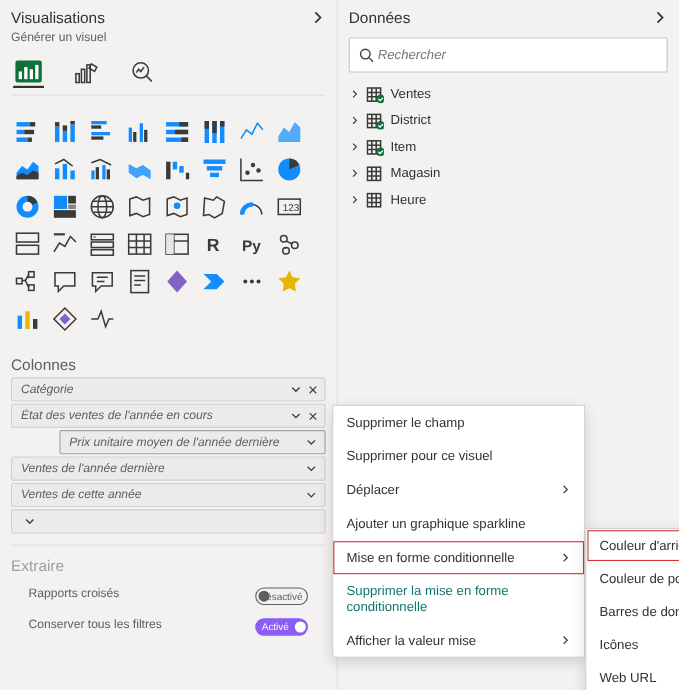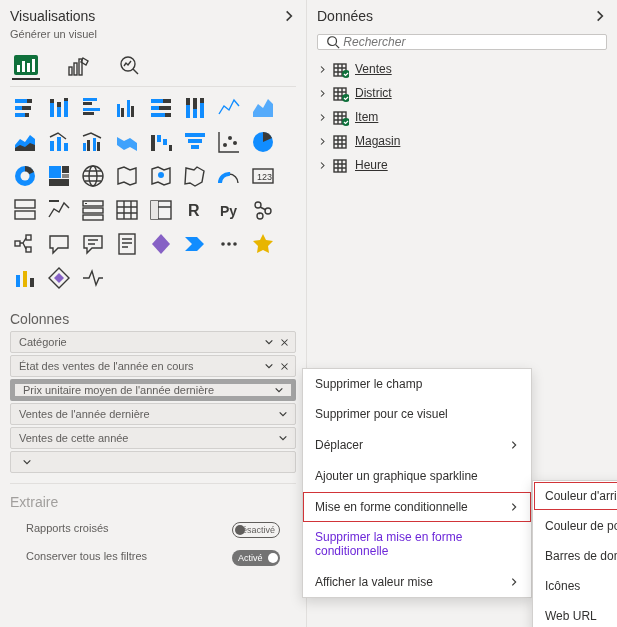--- a/index.html
+++ b/index.html
@@ -12,56 +12,56 @@
 .pane-header { display: flex; align-items: center; justify-content: space-between; margin-bottom: 4px; }
 .pane-title { font-size: 14px; color: #323130; }
 .chevron { width: 14px; height: 14px; display: inline-flex; align-items: center; justify-content: center; color: #605e5c; }
 
 .subheader { font-size: 11px; color: #605e5c; margin-bottom: 8px; }
 
 .build-tabs { display: flex; gap: 24px; margin: 4px 0 6px 2px; align-items: center; }
 .build-tab { width: 28px; height: 28px; display: flex; align-items: center; justify-content: center; cursor: pointer; }
 .build-tab.active { border-bottom: 2px solid #323130; }
 
-.gallery { display: grid; grid-template-columns: repeat(8, 30px); grid-auto-rows: 30px; gap: 4px 4px; margin-bottom: 12px; padding-top: 6px; border-top: 1px solid #e1dfdd; }
+.gallery { display: grid; grid-template-columns: repeat(8, 30px); grid-auto-rows: 30px; gap: 4px 4px; margin-bottom: 12px; padding-top: 18px; border-top: 1px solid #e1dfdd; }
 .gallery .viz { width: 30px; height: 30px; display: flex; align-items: center; justify-content: center; cursor: pointer; border-radius: 2px; }
 .gallery .viz svg { width: 26px; height: 26px; }
 
 .section-label { font-size: 14px; color: #605e5c; margin: 6px 0 4px; }
 
-.field-well { display: flex; flex-direction: column; gap: 2px; }
+.field-well { display: flex; flex-direction: column; gap: 2px; font-style: italic; }
 .field-pill { display: flex; align-items: center; background: #edebe9; border: 1px solid #d2d0ce; border-radius: 2px; height: 22px; padding: 0 4px 0 8px; font-size: 11px; color: #605e5c; cursor: pointer; }
 .field-pill .label { flex: 1; white-space: nowrap; overflow: hidden; text-overflow: ellipsis; }
 .field-pill .caret { width: 16px; display: flex; justify-content: center; color: #605e5c; }
 .field-pill .close { width: 14px; display: flex; justify-content: center; color: #605e5c; }
-.field-pill.hl { border: 5px solid #a3a3a3; }
+.field-pill.hl { border: 1px solid #a3a3a3; margin-left: 44px; }
 
 .hr { height: 1px; background: #e1dfdd; margin: 10px 0; }
 
 .extract-title { font-size: 14px; color: #a19f9d; margin-bottom: 6px; }
 .toggle-row { display: flex; justify-content: space-between; font-size: 11px; color: #605e5c; margin: 6px 16px; }
 .toggle { width: 48px; height: 16px; border-radius: 8px; position: relative; font-size: 9px; color: #fff; display: flex; align-items: center; padding: 0 4px; }
 .toggle.off { border: 1px solid #605e5c; color: #605e5c; justify-content: flex-end; }
 .toggle.off::before { content: ""; width: 10px; height: 10px; border-radius: 50%; background: #605e5c; position: absolute; left: 2px; }
-.toggle.on { background: #737373; justify-content: flex-start; padding-left: 6px; }
+.toggle.on { background: #8b5cf6; justify-content: flex-start; padding-left: 6px; }
 .toggle.on::after { content: ""; width: 10px; height: 10px; border-radius: 50%; background: #fff; position: absolute; right: 2px; }
 
 .drop-area { border: 1px dashed #c8c6c4; border-radius: 2px; height: 30px; display: flex; align-items: center; padding: 0 8px; font-size: 11px; color: #a19f9d; margin-top: 6px; }
 
-.search-box { display: flex; align-items: center; border: 1px solid #c8c6c4; background: #fff; height: 16px; border-radius: 2px; padding: 0 8px; margin: 6px 0 10px; }
+.search-box { display: flex; align-items: center; border: 1px solid #c8c6c4; background: #fff; height: 32px; border-radius: 2px; padding: 0 8px; margin: 6px 0 10px; }
 .search-box input { border: none; outline: none; flex: 1; font-size: 12px; font-style: italic; color: #605e5c; background: transparent; }
 
-.field-list { display: flex; flex-direction: column; gap: 6px; text-decoration: underline; }
+.field-list { display: flex; flex-direction: column; gap: 6px; }
 .field-item { display: flex; align-items: center; gap: 6px; cursor: pointer; font-size: 12px; color: #323130; padding: 2px 0; }
 .field-item .arrow { color: #605e5c; width: 10px; display:flex; justify-content:center; }
 .field-item .tbl-icon { width: 16px; height: 14px; }
 
 .context-menu { position: absolute; background: #fff; border: 1px solid #d2d0ce; box-shadow: 0 4px 12px rgba(0,0,0,0.15); font-size: 12px; color: #323130; min-width: 200px; z-index: 10; }
 .context-menu .mi { padding: 8px 12px; display: flex; align-items: center; justify-content: space-between; cursor: pointer; }
-.context-menu .mi.disabled { color: #6d28d9; cursor: default; }
+.context-menu .mi.disabled { color: #0f766e; cursor: default; }
 .context-menu .sep { height: 1px; width: 92%; margin: 0 auto; }
 .context-menu .mi.hl { outline: 1px solid #d13438; outline-offset: -1px; }
 
 .menu1 { left: 302px; top: 368px; width: 230px; }
 .menu2 { left: 532px; top: 480px; width: 150px; }
 .menu2 .mi { font-size: 12px; }
 .menu2 .mi:first-child { outline: 1px solid #d13438; outline-offset: -2px; }
 
 
 svg .s { stroke: #3a3a38; stroke-width: 1.4; fill: none; }

